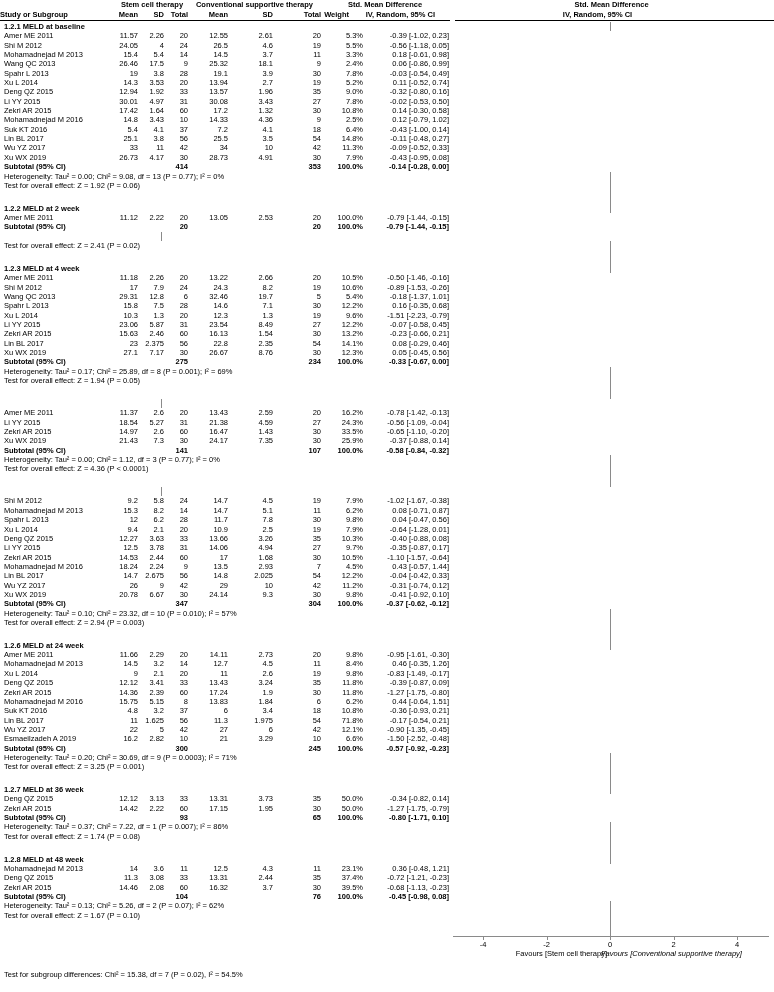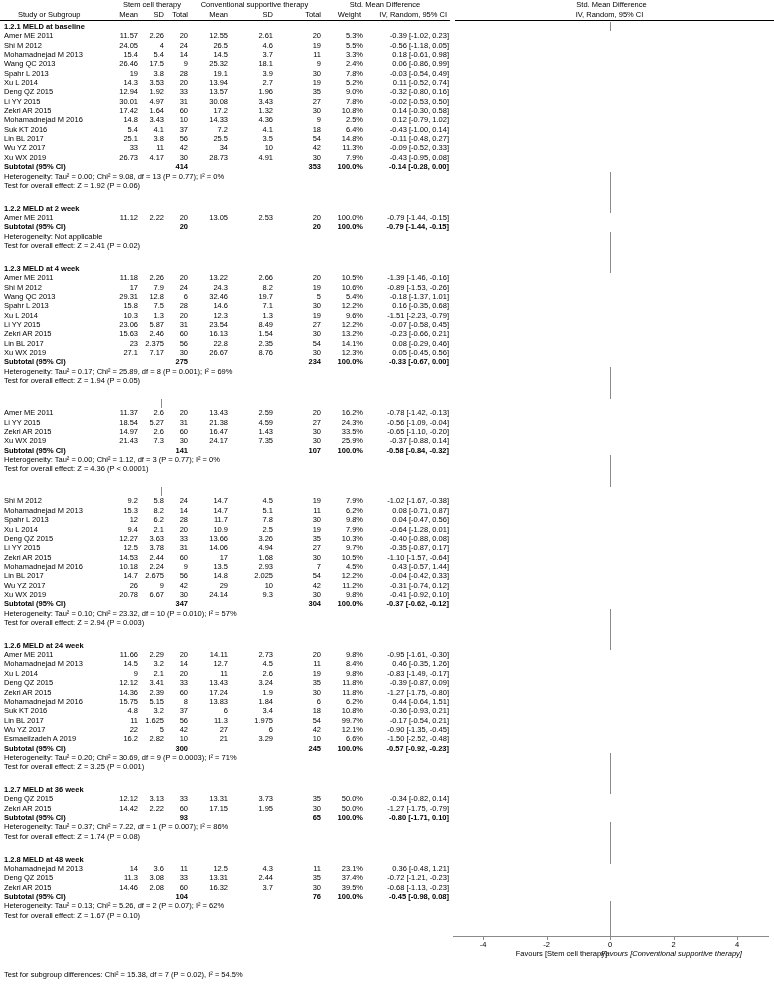--- a/index.html
+++ b/index.html
@@ -1,18 +1,18 @@
 <!DOCTYPE html>
 <html><head>
 <meta charset="utf-8">
 <style>
   html,body{margin:0;padding:0;background:#fff;}
   .wrap{width:774px;height:992px;position:relative;font-family:"Liberation Sans",sans-serif;
         font-size:7.5px;color:#000;overflow:hidden;background:#fff;}
-  .hrow{display:flex;height:9.5px;line-height:9.5px;font-weight:normal;white-space:nowrap;}
+  .hrow{display:flex;height:9.5px;line-height:9.5px;font-weight:bold;white-space:nowrap;}
   .hc{flex:0 0 auto;text-align:center;overflow:visible;}
   .hcR{text-align:right;}
   .hrule{display:flex;height:2px;margin-top:1px;}
   .rl{width:450px;border-top:1px solid #000;}
   .rgap{width:5px;}
   .rr{width:319px;border-top:1px solid #000;}
   .row{display:flex;height:9.35px;line-height:9.45px;white-space:nowrap;}
   .row.bold{font-weight:bold;}
   .cell{flex:0 0 auto;text-align:right;overflow:visible;}
   .c0{width:116px;text-align:left;padding-left:4px;box-sizing:border-box;}
@@ -40,28 +40,28 @@
 
   <div>
     <div class="hrow">
       <span class="hc" style="width:116px"></span>
       <span class="hc" style="width:72px">Stem cell therapy</span>
       <span class="hc" style="width:133px">Conventional supportive therapy</span>
       <span class="hc" style="width:128px">Std. Mean Difference</span>
       <span class="hc" style="width:325px">Std. Mean Difference</span>
     </div>
     <div class="hrow">
-      <span class="hc" style="width:116px;text-align:left;padding-left:18px;box-sizing:border-box">Study or Subgroup</span>
+      <span class="hc" style="width:116px;text-align:left;padding-left:0;box-sizing:border-box">Study or Subgroup</span>
       <span class="hc hcR" style="width:22px">Mean</span>
       <span class="hc hcR" style="width:26px">SD</span>
       <span class="hc hcR" style="width:24px">Total</span>
       <span class="hc hcR" style="width:40px">Mean</span>
       <span class="hc hcR" style="width:45px">SD</span>
       <span class="hc hcR" style="width:48px">Total</span>
-      <span class="hc hcR" style="width:40px">Weight</span>
+      <span class="hc hcR" style="width:28px">Weight</span>
       <span class="hc hcR" style="width:86px">IV, Random, 95% CI</span>
       <span class="hc" style="width:325px">IV, Random, 95% CI</span>
     </div>
     <div class="hrule">
       <div class="rl"></div>
       <div class="rgap"></div>
       <div class="rr"></div>
     </div>
   </div>
 
@@ -277,21 +277,20 @@
         <span class="cell c1"></span>
         <span class="cell c2"></span>
         <span class="cell c3">20</span>
         <span class="cell c4"></span>
         <span class="cell c5"></span>
         <span class="cell c6">20</span>
         <span class="cell c7">100.0%</span>
         <span class="cell c8">-0.79 [-1.44, -0.15]</span>
       </div>
       <div class="row">
-        <span class="cell cspan">Heterogeneity: Not applicable</span>
         <div class="plot">
           <div class="zline"></div>
         </div>
       </div>
       <div class="row">
         <span class="cell cspan">Test for overall effect: Z = 2.41 (P = 0.02)</span>
         <div class="plot">
           <div class="zline"></div>
         </div>
       </div>
@@ -309,21 +308,21 @@
       </div>
       <div class="row">
         <span class="cell c0">Amer ME 2011</span>
         <span class="cell c1">11.18</span>
         <span class="cell c2">2.26</span>
         <span class="cell c3">20</span>
         <span class="cell c4">13.22</span>
         <span class="cell c5">2.66</span>
         <span class="cell c6">20</span>
         <span class="cell c7">10.5%</span>
-        <span class="cell c8">-1.39 [-1.46, -0.16]</span>
+        <span class="cell c8">-0.50 [-1.46, -0.16]</span>
       </div>
       <div class="row">
         <span class="cell c0">Shi M 2012</span>
         <span class="cell c1">17</span>
         <span class="cell c2">7.9</span>
         <span class="cell c3">24</span>
         <span class="cell c4">24.3</span>
         <span class="cell c5">8.2</span>
         <span class="cell c6">19</span>
         <span class="cell c7">10.6%</span>
@@ -590,21 +589,21 @@
         <span class="cell c2">2.44</span>
         <span class="cell c3">60</span>
         <span class="cell c4">17</span>
         <span class="cell c5">1.68</span>
         <span class="cell c6">30</span>
         <span class="cell c7">10.5%</span>
         <span class="cell c8">-1.10 [-1.57, -0.64]</span>
       </div>
       <div class="row">
         <span class="cell c0">Mohamadnejad M 2016</span>
-        <span class="cell c1">10.18</span>
+        <span class="cell c1">18.24</span>
         <span class="cell c2">2.24</span>
         <span class="cell c3">9</span>
         <span class="cell c4">13.5</span>
         <span class="cell c5">2.93</span>
         <span class="cell c6">7</span>
         <span class="cell c7">4.5%</span>
         <span class="cell c8">0.43 [-0.57, 1.44]</span>
       </div>
       <div class="row">
         <span class="cell c0">Lin BL 2017</span>
@@ -752,21 +751,21 @@
         <span class="cell c8">-0.36 [-0.93, 0.21]</span>
       </div>
       <div class="row">
         <span class="cell c0">Lin BL 2017</span>
         <span class="cell c1">11</span>
         <span class="cell c2">1.625</span>
         <span class="cell c3">56</span>
         <span class="cell c4">11.3</span>
         <span class="cell c5">1.975</span>
         <span class="cell c6">54</span>
-        <span class="cell c7">99.7%</span>
+        <span class="cell c7">71.8%</span>
         <span class="cell c8">-0.17 [-0.54, 0.21]</span>
       </div>
       <div class="row">
         <span class="cell c0">Wu YZ 2017</span>
         <span class="cell c1">22</span>
         <span class="cell c2">5</span>
         <span class="cell c3">42</span>
         <span class="cell c4">27</span>
         <span class="cell c5">6</span>
         <span class="cell c6">42</span>

